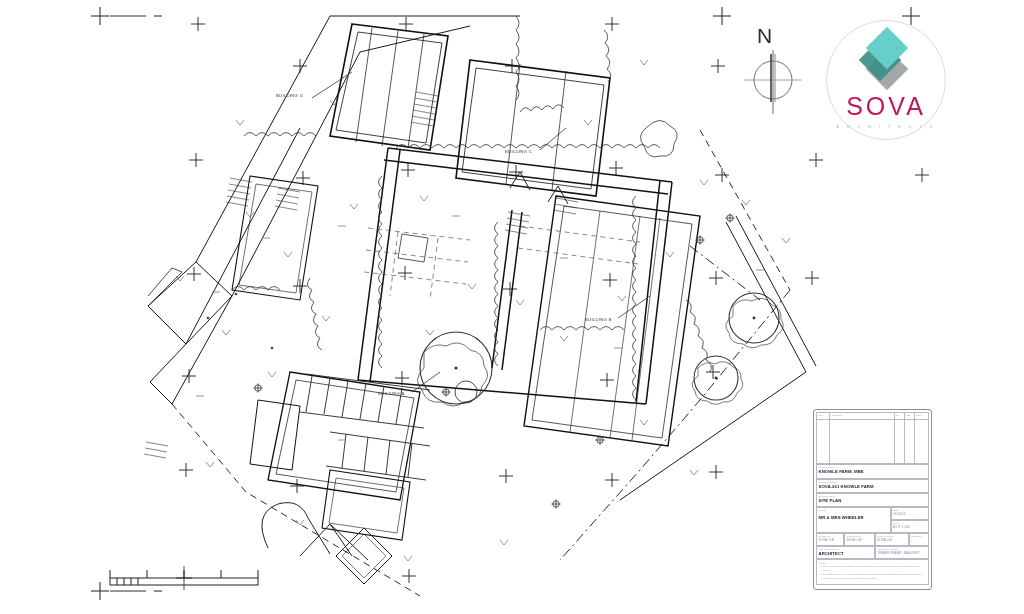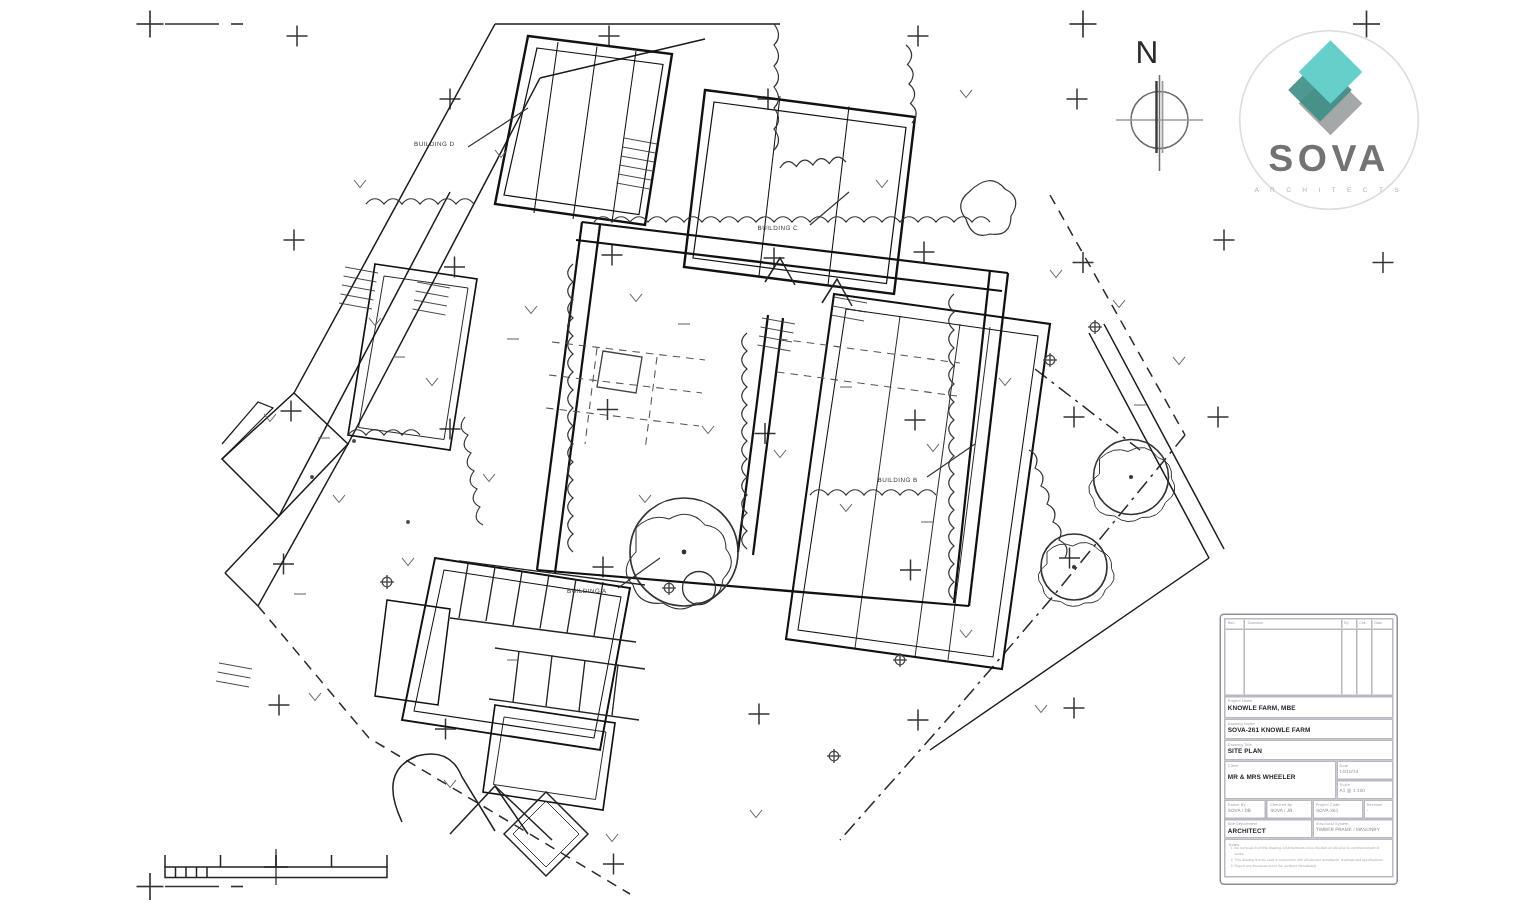--- a/index.html
+++ b/index.html
@@ -12,21 +12,21 @@
   #logo{position:absolute;left:826px;top:20px;width:118px;height:118px;
         border-radius:50%;border:1px solid #dcdcdc;background:#fff;
         display:flex;flex-direction:column;align-items:center;justify-content:center;}
   #logo .mark{position:relative;width:52px;height:52px;margin-top:2px;}
   #logo .mark i{position:absolute;display:block;width:30px;height:30px;
                 transform:rotate(45deg);}
   #logo .d-top{left:12px;top:0px;background:#66cfc9;}
   #logo .d-mid{left:5px;top:12px;background:#3f8f87;opacity:.92;}
   #logo .d-bot{left:12px;top:21px;background:#9b9f9e;opacity:.9;}
   #logo .wordmark{font-family:"Liberation Sans",sans-serif;font-size:25px;
-        letter-spacing:3px;color:#737373;margin-top:7px;font-weight:700;}
+        letter-spacing:3px;color:#be185d;margin-top:7px;font-weight:400;}
   #logo .sub{font-size:4.4px;letter-spacing:3.2px;color:#b3b3b3;margin-top:3px;}
 
   
   #north{position:absolute;left:742px;top:24px;width:62px;height:104px;}
   #north .nletter{position:absolute;left:15px;top:0px;font-size:21px;
         color:#2b2b2b;font-family:"Liberation Sans",sans-serif;}
 
   
   #titleblock{position:absolute;left:813px;top:409px;width:119px;height:181px;
      background:#fff;border:1px solid #8d8d9a;border-radius:3px;

